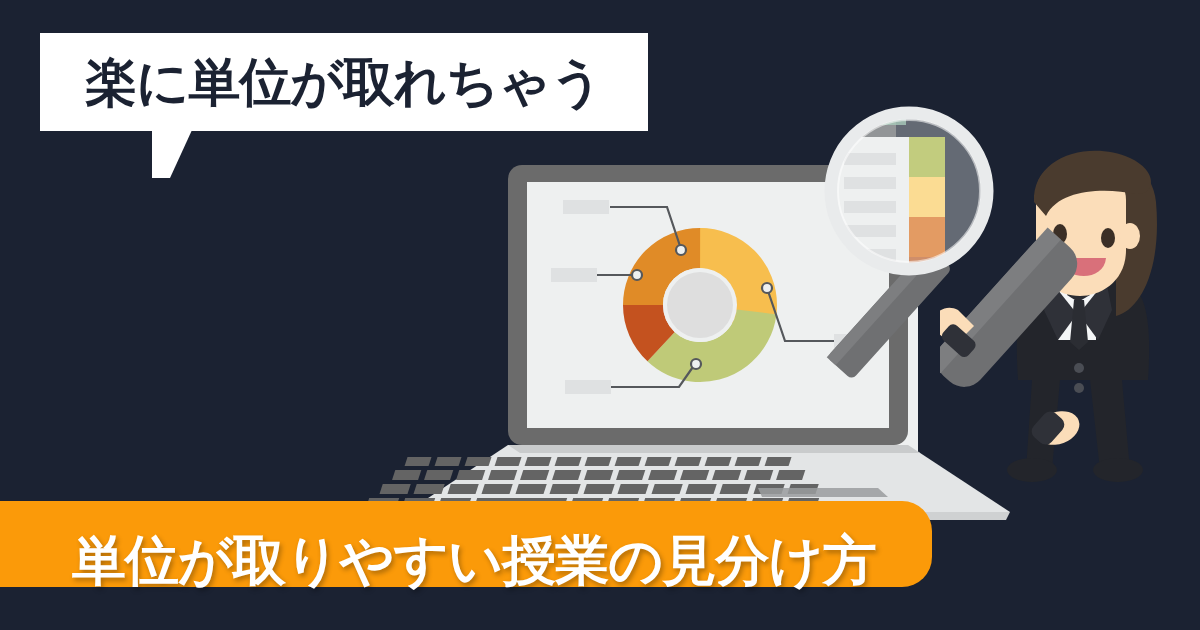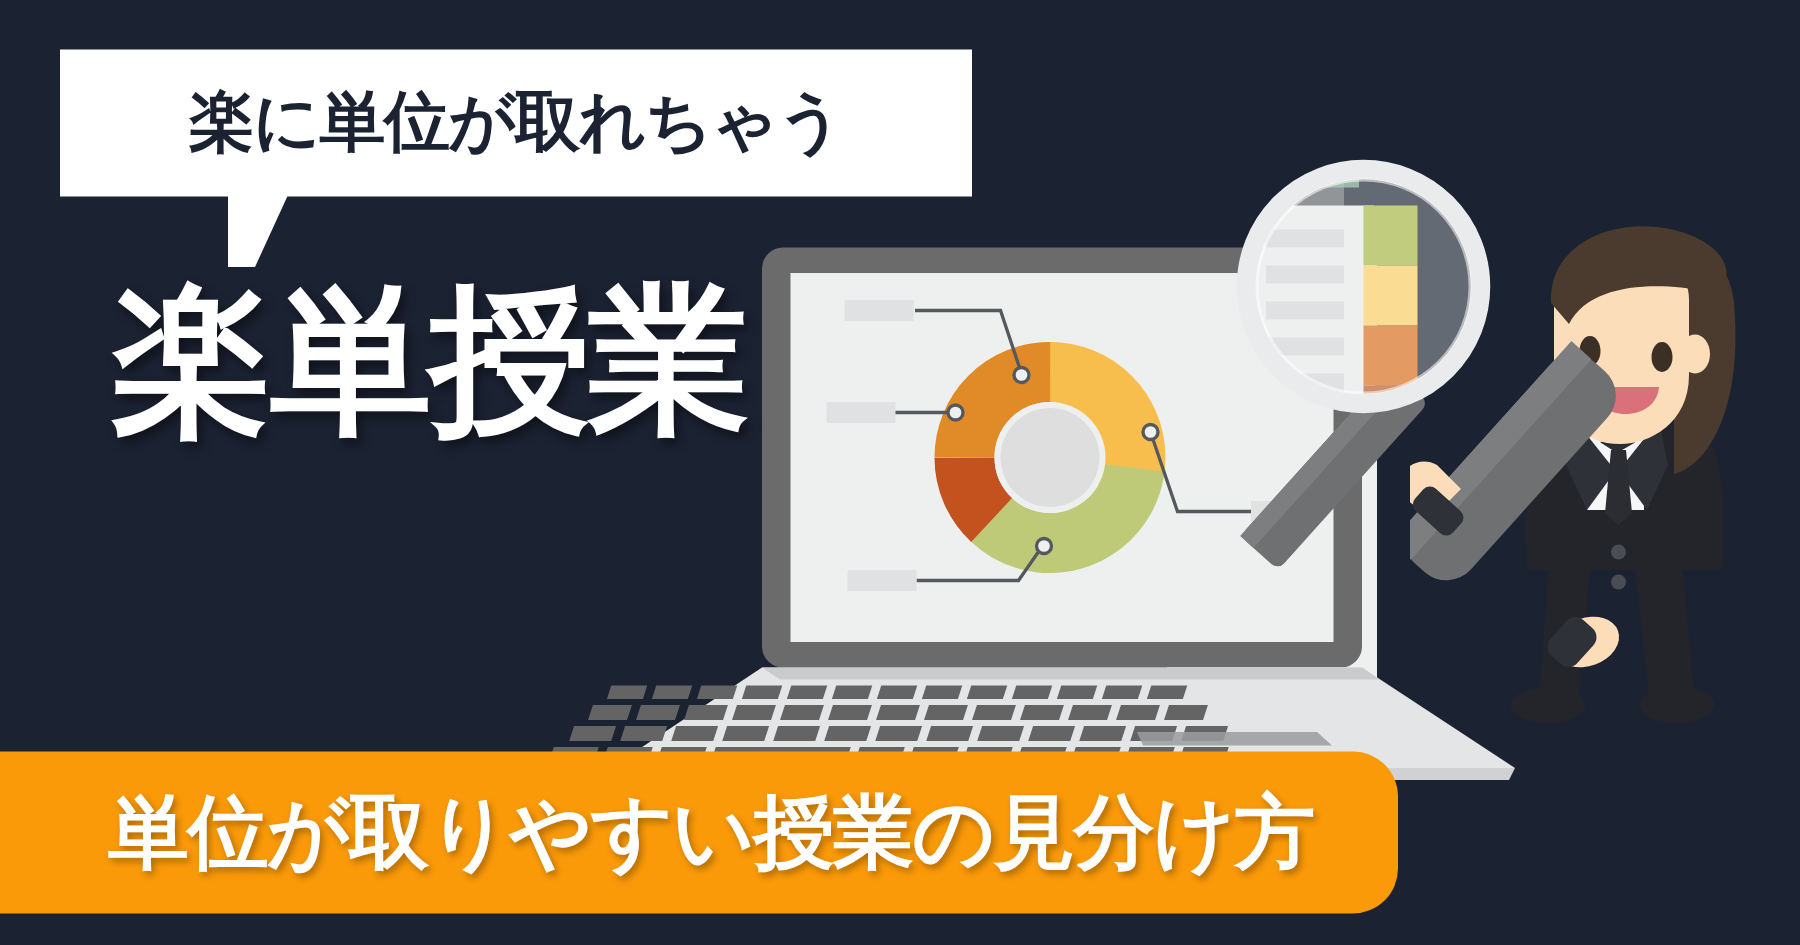--- a/index.html
+++ b/index.html
@@ -17,21 +17,21 @@
 
   
   #bubble {
     position:absolute; left:40px; top:33px;
     width:608px; height:98px;
     background:#ffffff;
     z-index:40;
     display:flex; align-items:center; justify-content:center;
   }
   #bubble-text {
-    font-size:44px; font-weight:bold; color:#1b2232;
+    font-size:52px; font-weight:bold; color:#1b2232;
     letter-spacing:-1px; white-space:nowrap;
     line-height:1;
   }
   #bubble-tail {
     position:absolute; left:152px; top:130px;
     width:0; height:0;
     border-left:18px solid #ffffff;
     border-right:22px solid transparent;
     border-top:48px solid #ffffff;
     z-index:40;
@@ -52,25 +52,25 @@
   }
   .hl-line { display:block; color:#ffffff; font-weight:bold; line-height:1; white-space:nowrap; }
   #hl1 { font-size:108px; letter-spacing:-2px; }
   #hl2 { font-size:108px; letter-spacing:-2px; margin-top:26px; }
   #hl2 .big5 { font-size:140px; line-height:.8; vertical-align:-14px; letter-spacing:-6px; }
   #hl2 .sm   { font-size:96px; vertical-align:-14px; }
 
   
   #banner {
     position:absolute; left:0px; top:501px;
-    width:932px; height:108px;
+    width:932px; height:86px;
     background:#fb9a09;
     border-radius:0 30px 30px 0;
     z-index:50;
-    display:flex; align-items:center;
+    display:flex; align-items:flex-end;
   }
   #banner-text {
     margin-left:72px;
     font-size:54px; font-weight:bold; color:#ffffff;
     letter-spacing:-1px; white-space:nowrap; line-height:1;
     text-shadow:2px 3px 5px rgba(0,0,0,.3);
   }
 
   
   #sheet {
@@ -300,20 +300,19 @@
     <ellipse cx="118" cy="298" rx="22" ry="16" fill="#fbddb9" transform="rotate(-20 118 298)"></ellipse>
     <rect x="96" y="282" width="24" height="32" rx="8" fill="#2f3138" transform="rotate(42 108 298)"></rect>
   </svg>
 
   <div id="bubble">
     <span id="bubble-text">楽に単位が取れちゃう</span>
   </div>
   <div id="bubble-tail"></div>
 
   <div id="headline">
-    <span class="hl-line" id="hl1">楽単授業</span>
   </div>
 
   <div id="banner">
     <span id="banner-text">単位が取りやすい授業の見分け方</span>
   </div>
 
 </div>
 
 </body></html>

